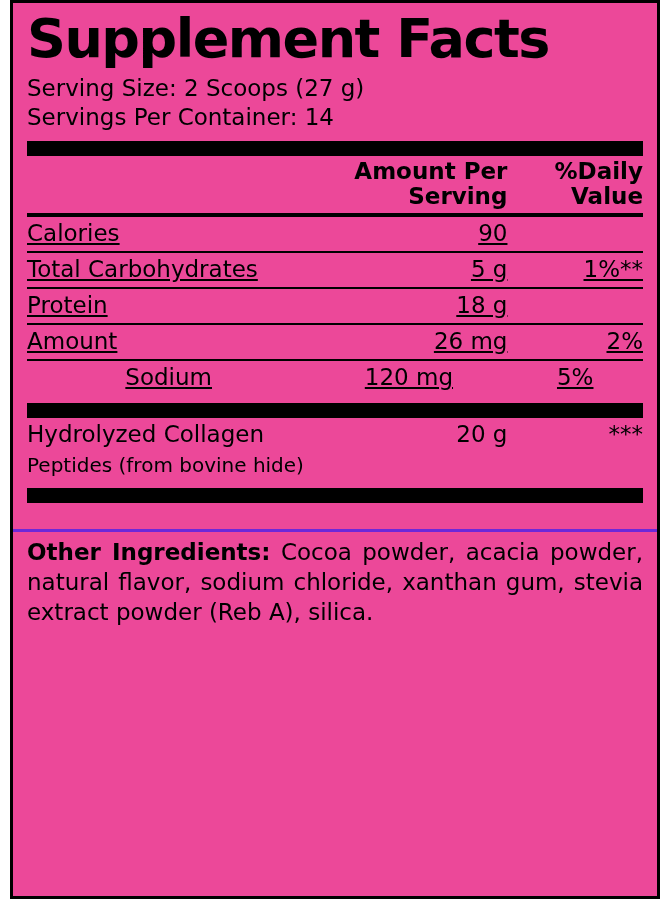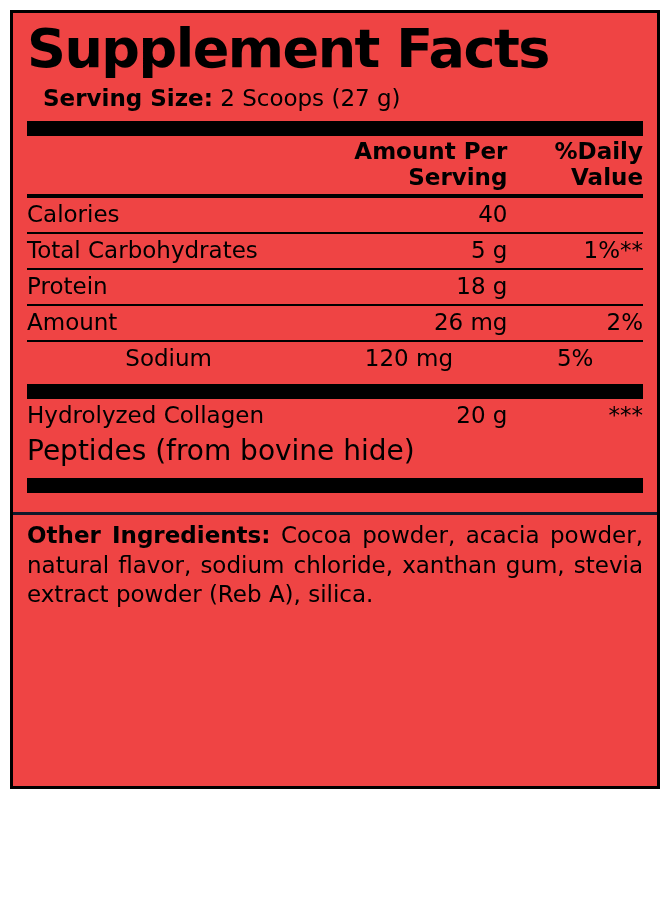--- a/index.html
+++ b/index.html
@@ -10,46 +10,45 @@
   body {
     width: 672px;
     height: 921px;
     font-family: "DejaVu Sans", sans-serif;
     color: #000000;
     -webkit-font-smoothing: antialiased;
   }
   .panel {
     position: absolute;
     left: 10px;
-    top: 10px;
+    top: 0;
     width: 650px;
-    height: 779px;
+    height: 899px;
     border: 3px solid #000000;
     box-sizing: border-box;
-    background: #ef4444;
+    background: #ec4899;
   }
   .inner {
     padding: 6px 14px 0 14px;
   }
   .title {
     font-size: 54px;
     font-weight: bold;
     letter-spacing: -1.5px;
     line-height: 1.05;
     white-space: nowrap;
     margin: 2px 0 6px 0;
   }
   .serving-line {
     font-size: 23px;
     line-height: 1.28;
     white-space: nowrap;
   }
   .serving-line b {
-    font-weight: bold;
-    margin-left: 16px;
+    font-weight: normal;
   }
   .rule-thick {
     height: 15px;
     background: #000000;
     margin-top: 8px;
   }
   .rule-med {
     height: 4px;
     background: #000000;
   }
@@ -68,61 +67,66 @@
     line-height: 1.12;
     padding-top: 4px;
     padding-bottom: 2px;
   }
   .col-name { width: 46%; text-align: left; }
   .col-amt  { width: 32%; text-align: right; }
   .col-dv   { width: 22%; text-align: right; }
   tr.row td {
     border-bottom: 2px solid #000000;
     padding-bottom: 5px;
+    text-decoration: underline;
   }
   tr.row.noline td {
     border-bottom: none;
     text-align: center;
   }
   .amt { text-align: right; }
   .dv  { text-align: right; }
   .ing-name { text-align: left; }
   .ing-sub {
-    font-size: 28px;
+    font-size: 20px;
     padding-top: 0;
     padding-bottom: 4px;
   }
   .footnotes {
     font-size: 22px;
     line-height: 1.28;
     padding: 8px 0 6px 0;
   }
   .other-wrap {
-    border-top: 3px solid #0f172a;
-    margin: 5px -14px;
+    border-top: 3px solid #6d28d9;
+    margin: 12px -14px;
     padding: 6px 14px 0 14px;
   }
   .other {
     font-size: 23px;
     line-height: 1.3;
     text-align: justify;
   }
   .other b { font-weight: bold; }
 </style>
 </head>
 <body>
 
 <div class="panel">
   <div class="inner">
 
     <div class="title">Supplement Facts</div>
 
     <div class="serving-line">
       <b>Serving Size:</b>
       <span>2 Scoops (27 g)</span>
+    </div>
+    <div class="serving-line">
+      <b>Servings Per Container:</b>
+      <span>14</span>
     </div>
 
     <div class="rule-thick"></div>
 
     <table class="facts">
       <tbody>
           <tr class="hdr">
         <td class="col-name"></td>
         <td class="col-amt">
           <div>Amount Per</div>
@@ -135,21 +139,21 @@
       </tr>
     </tbody>
       </table>
 
     <div class="rule-med"></div>
 
     <table class="facts">
       <tbody>
           <tr class="row">
         <td class="col-name ing-name">Calories</td>
-        <td class="col-amt amt">40</td>
+        <td class="col-amt amt">90</td>
         <td class="col-dv dv"></td>
       </tr>
       <tr class="row">
         <td class="col-name ing-name">Total Carbohydrates</td>
         <td class="col-amt amt">5 g</td>
         <td class="col-dv dv">1%**</td>
       </tr>
       <tr class="row">
         <td class="col-name ing-name">Protein</td>
         <td class="col-amt amt">18 g</td>

